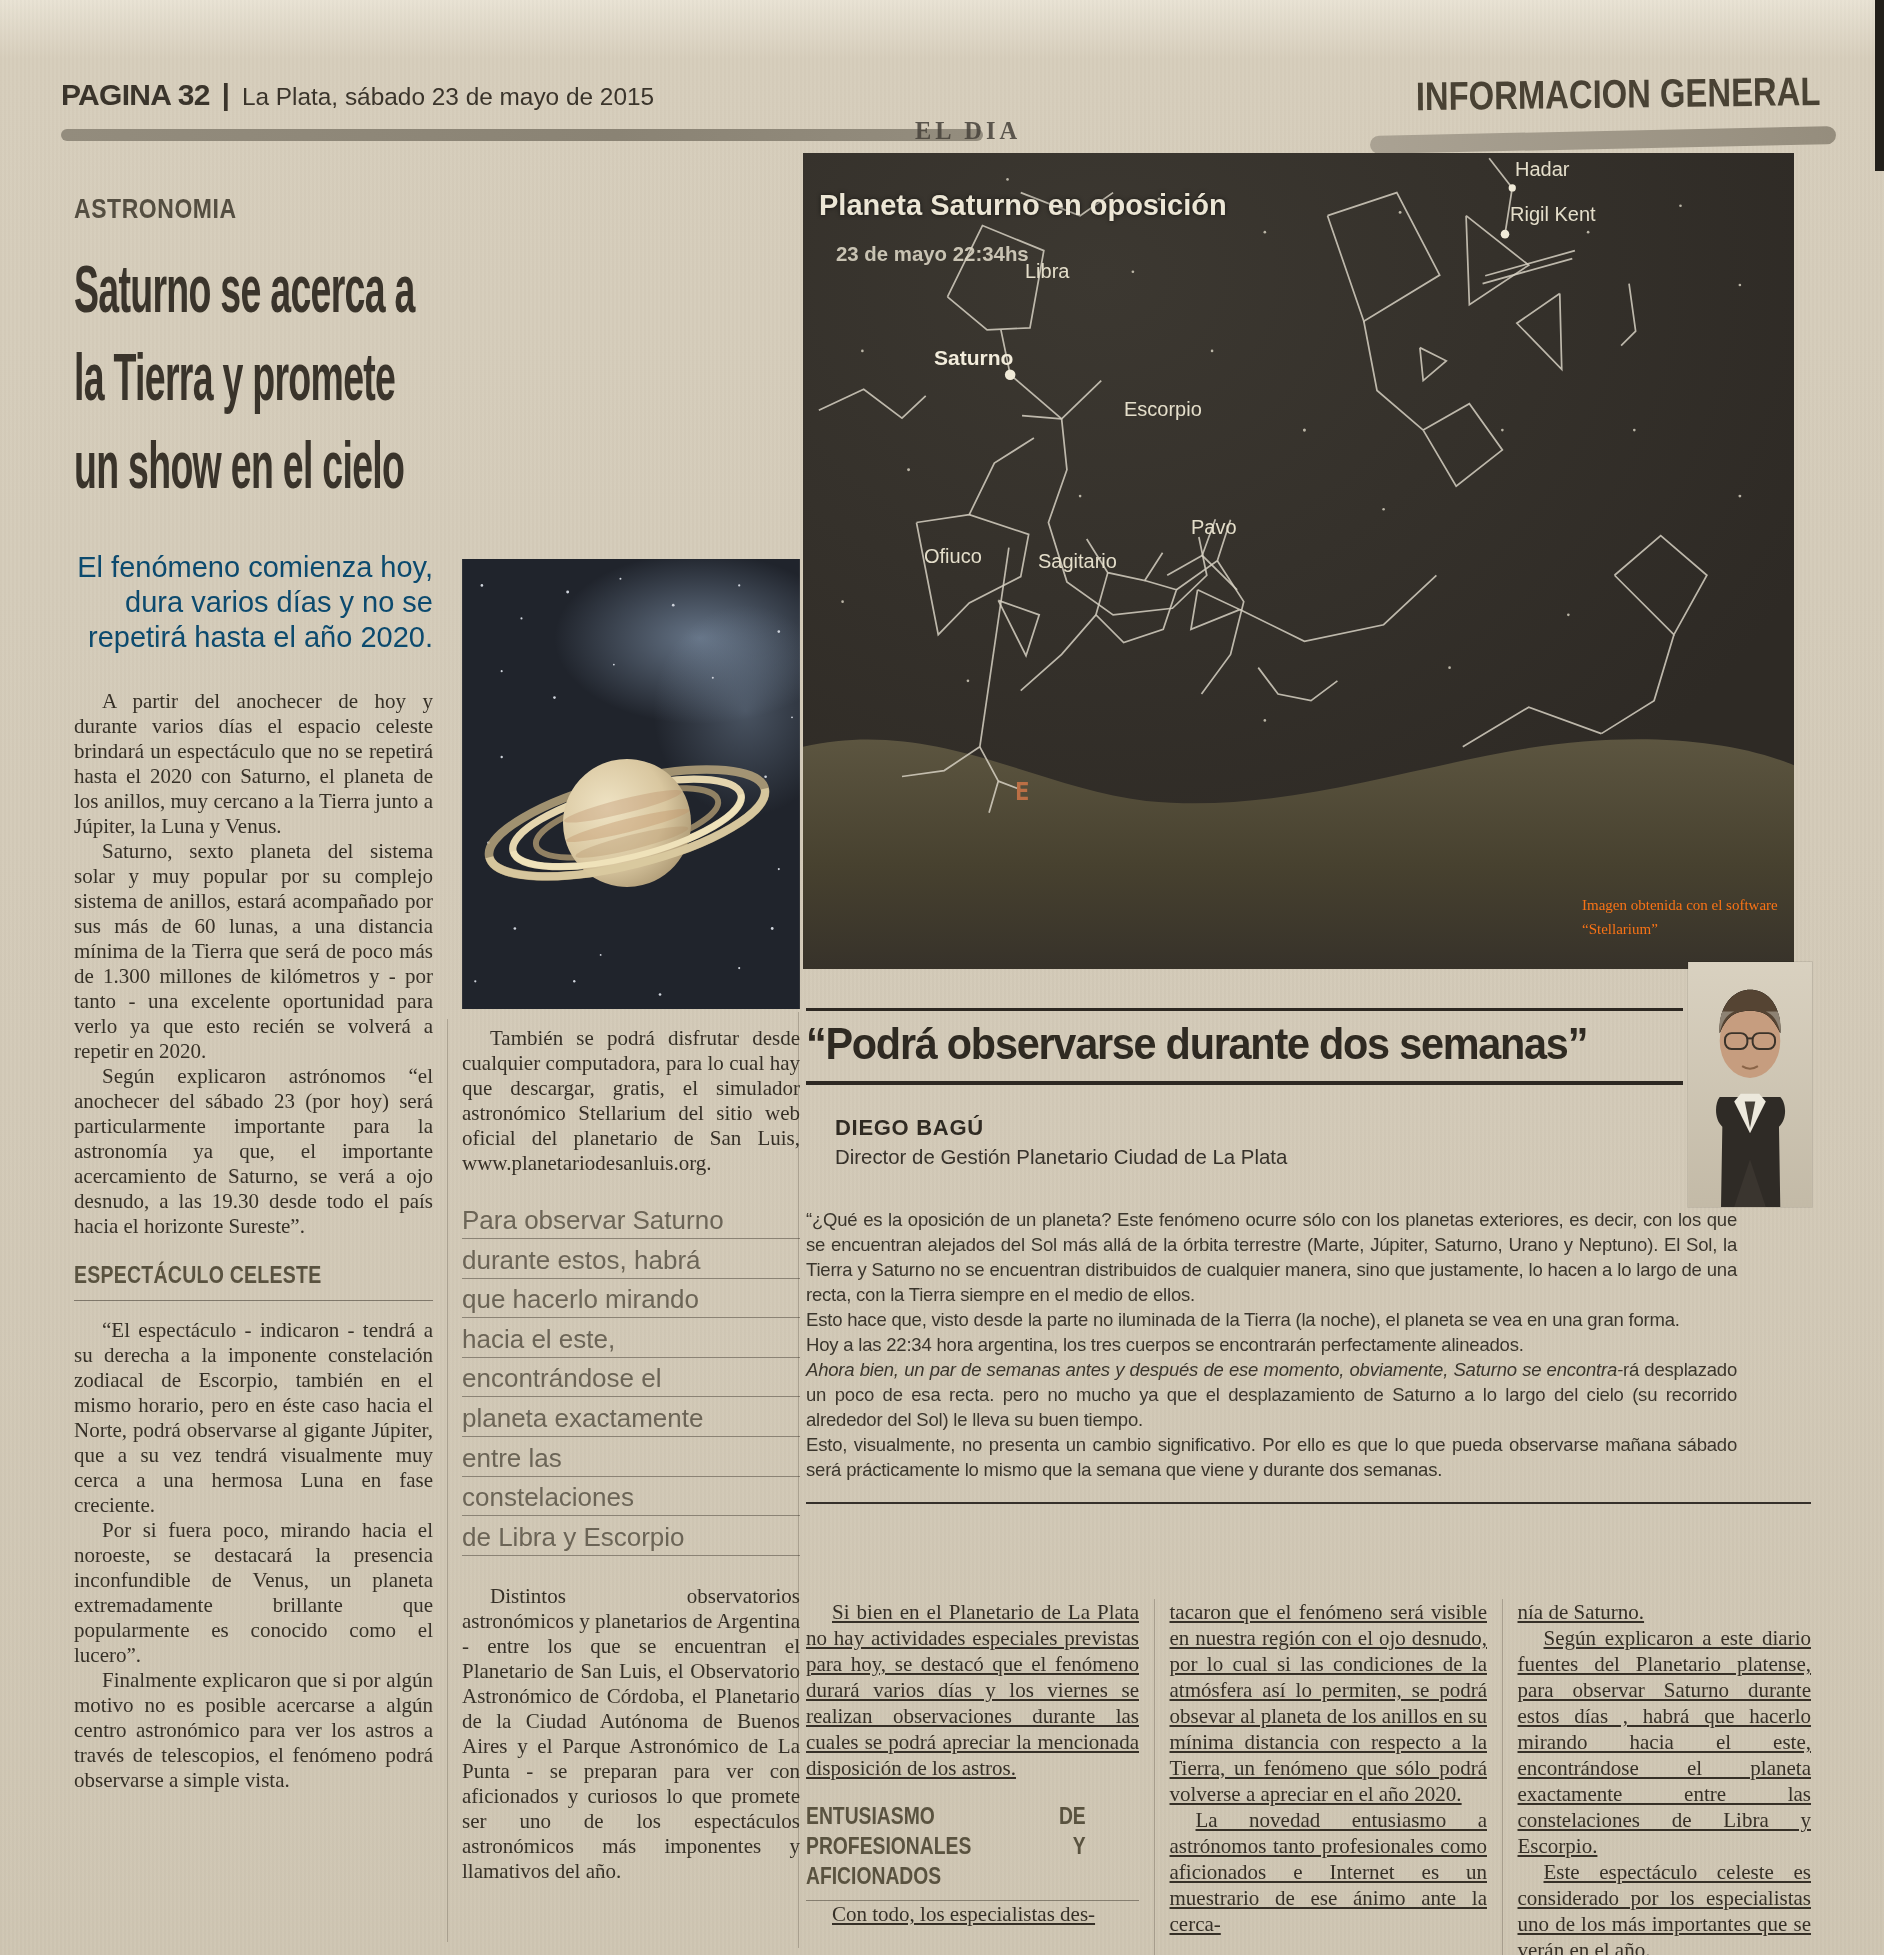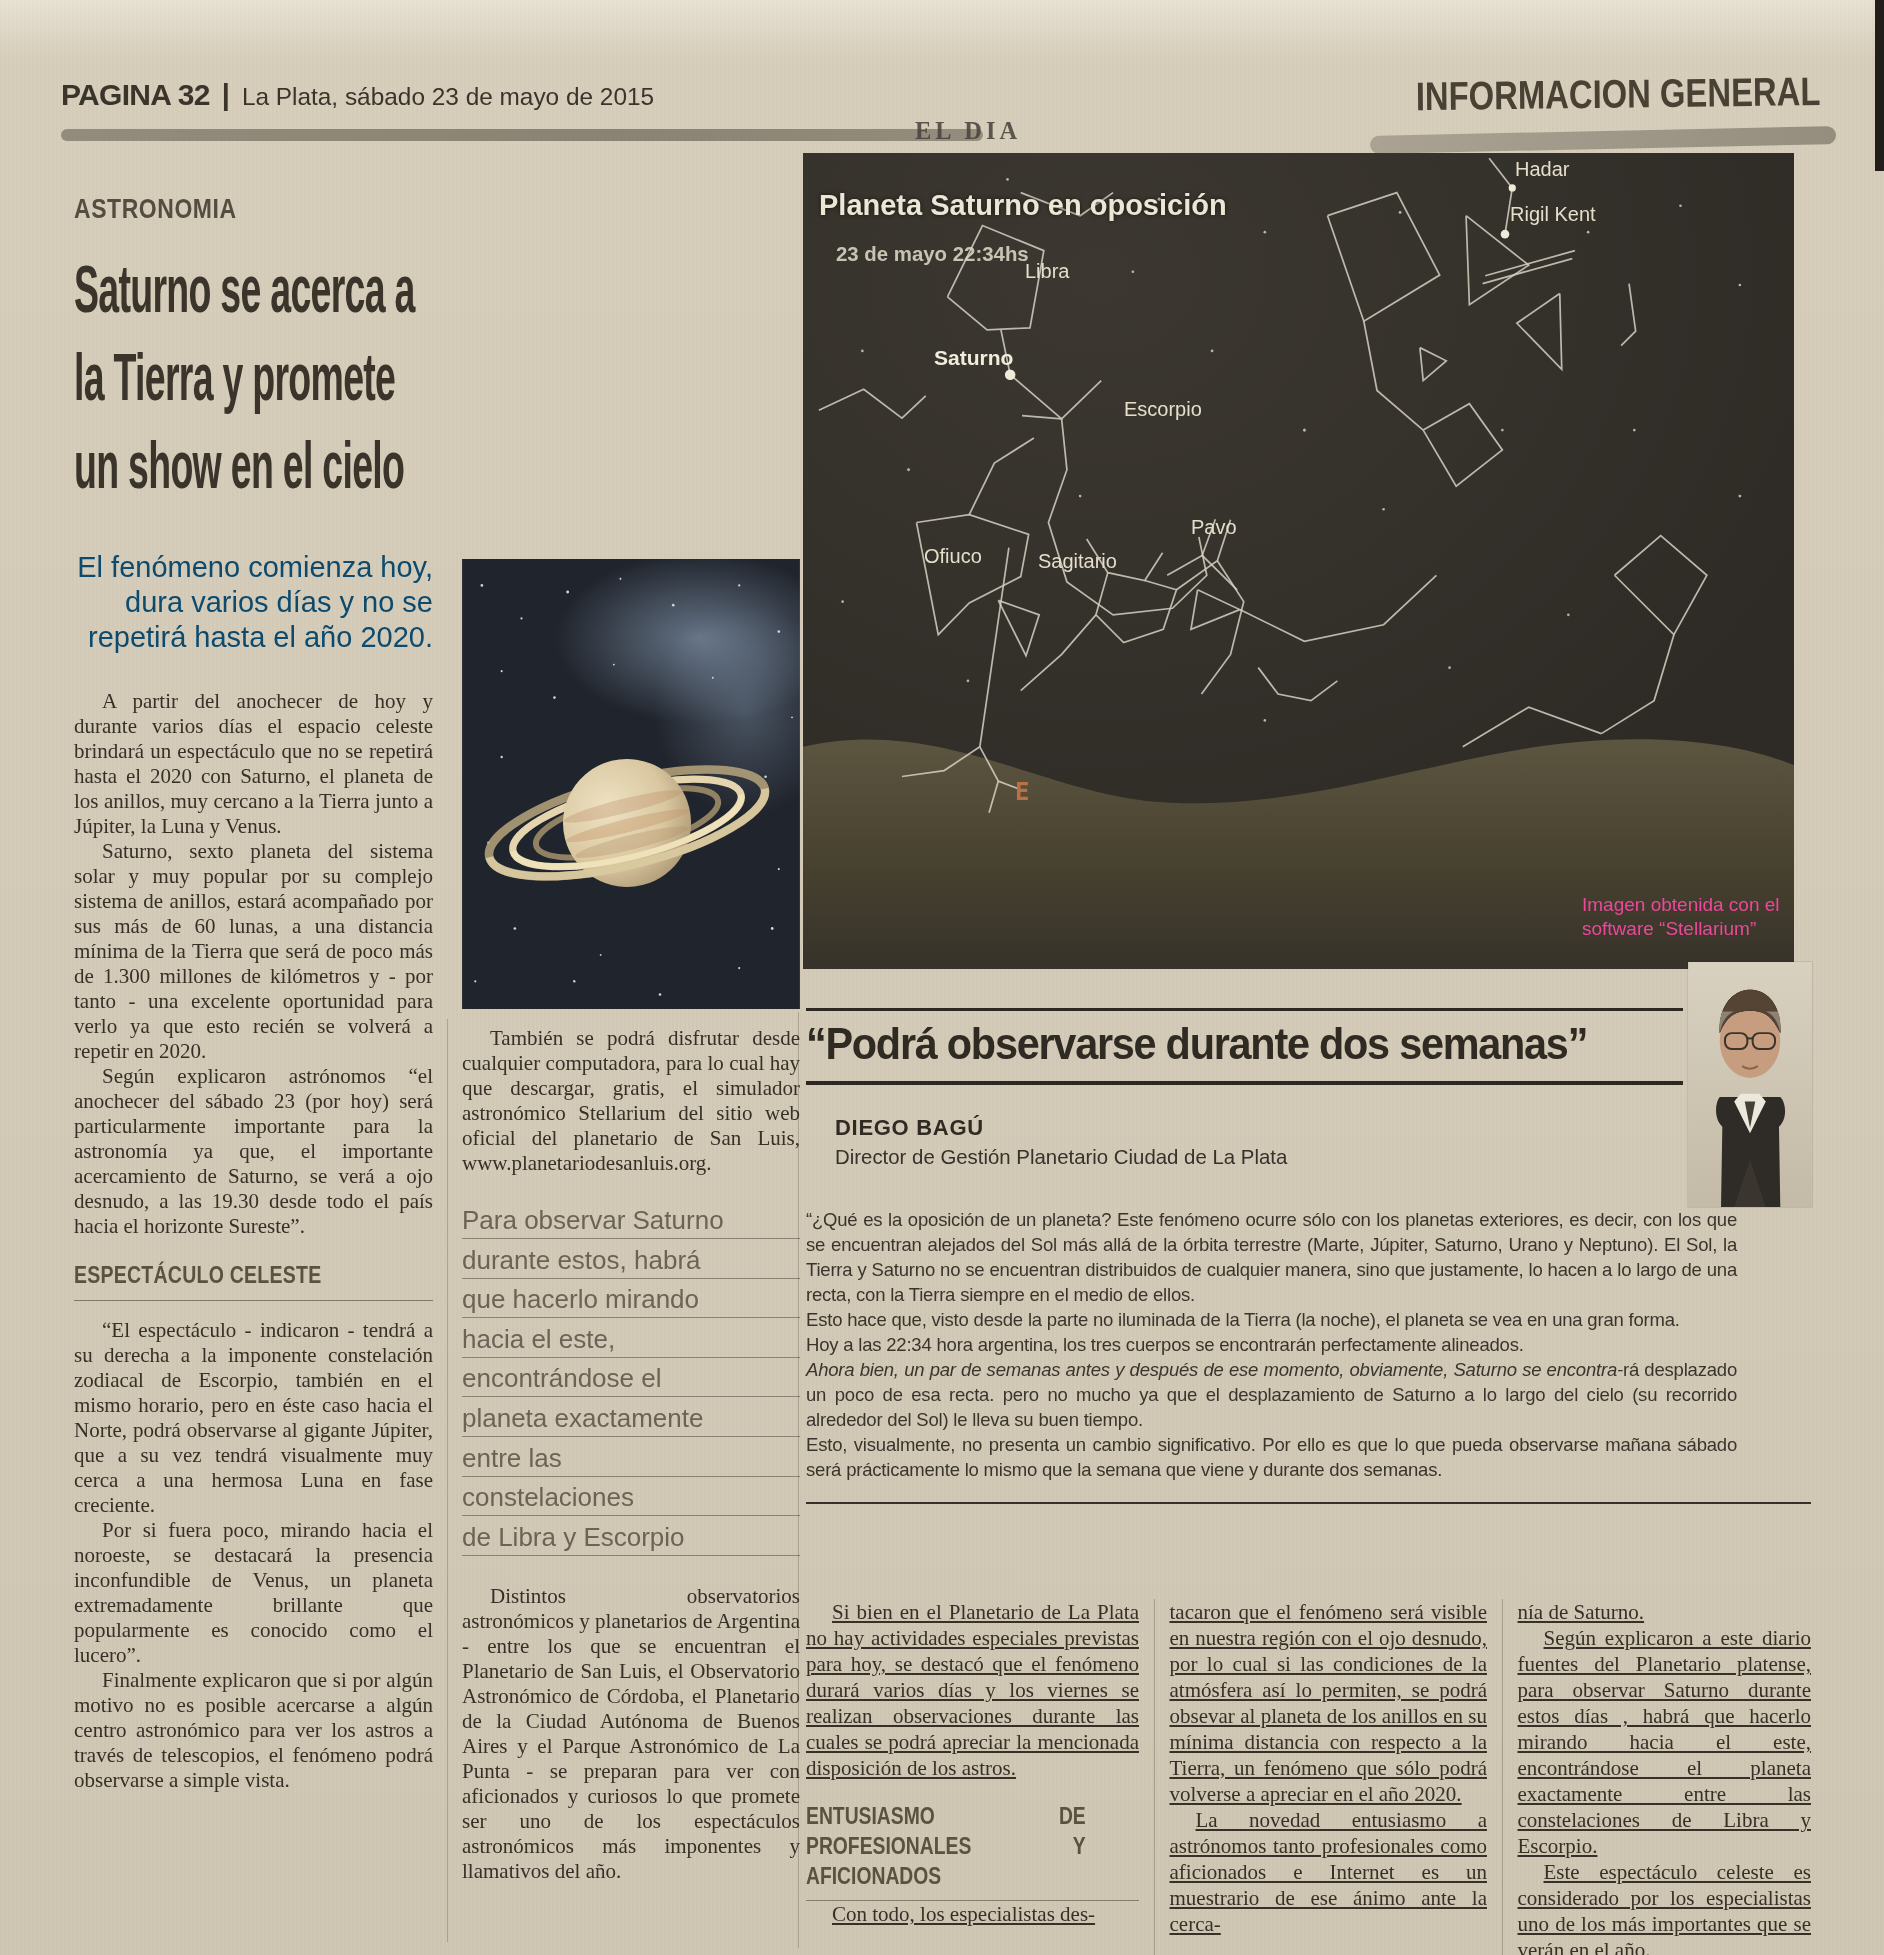--- a/index.html
+++ b/index.html
@@ -68,21 +68,21 @@
   .lbl-libra{left:222px;top:107px;}
   .lbl-saturno{left:131px;top:193px;font-weight:bold;font-size:21px;color:#f2ecdb;}
   .lbl-escorpio{left:321px;top:245px;}
   .lbl-ofiuco{left:121px;top:392px;}
   .lbl-sagitario{left:235px;top:397px;}
   .lbl-pavo{left:388px;top:363px;}
   .lbl-hadar{left:712px;top:5.3px;}
   .lbl-rigil{left:707px;top:50px;}
   .lbl-east{left:212px;top:625px;color:#bb6f45;font-weight:bold;font-size:24px;font-family:"DejaVu Sans Mono",monospace;}
   .chart-caption{position:absolute;left:779px;top:740px;width:198px;
-       font-family:Liberation Sans, sans-serif;font-size:19px;line-height:24.4px;color:#ec4899;}
+       font-family:Liberation Serif, serif;font-size:15px;line-height:24.4px;color:#f97316;}
 
   
   .quote-sec{position:absolute;left:806px;top:1008px;width:1005px;}
   .q-rule{height:3.3px;background:#2d2822;width:877px;}
   .q-headline{margin-top:8px;font-family:"Liberation Sans",sans-serif;font-weight:bold;
        font-size:44px;letter-spacing:-1.3px;color:#2f2a22;white-space:nowrap;
        transform:scaleX(.94);transform-origin:0 50%;}
   .q-rule2{margin-top:12px;}
   .q-byline{margin-top:30px;margin-left:29px;font-family:"Liberation Sans",sans-serif;}
   .q-author{font-weight:bold;font-size:22px;letter-spacing:0.7px;color:#2f2a22;}

